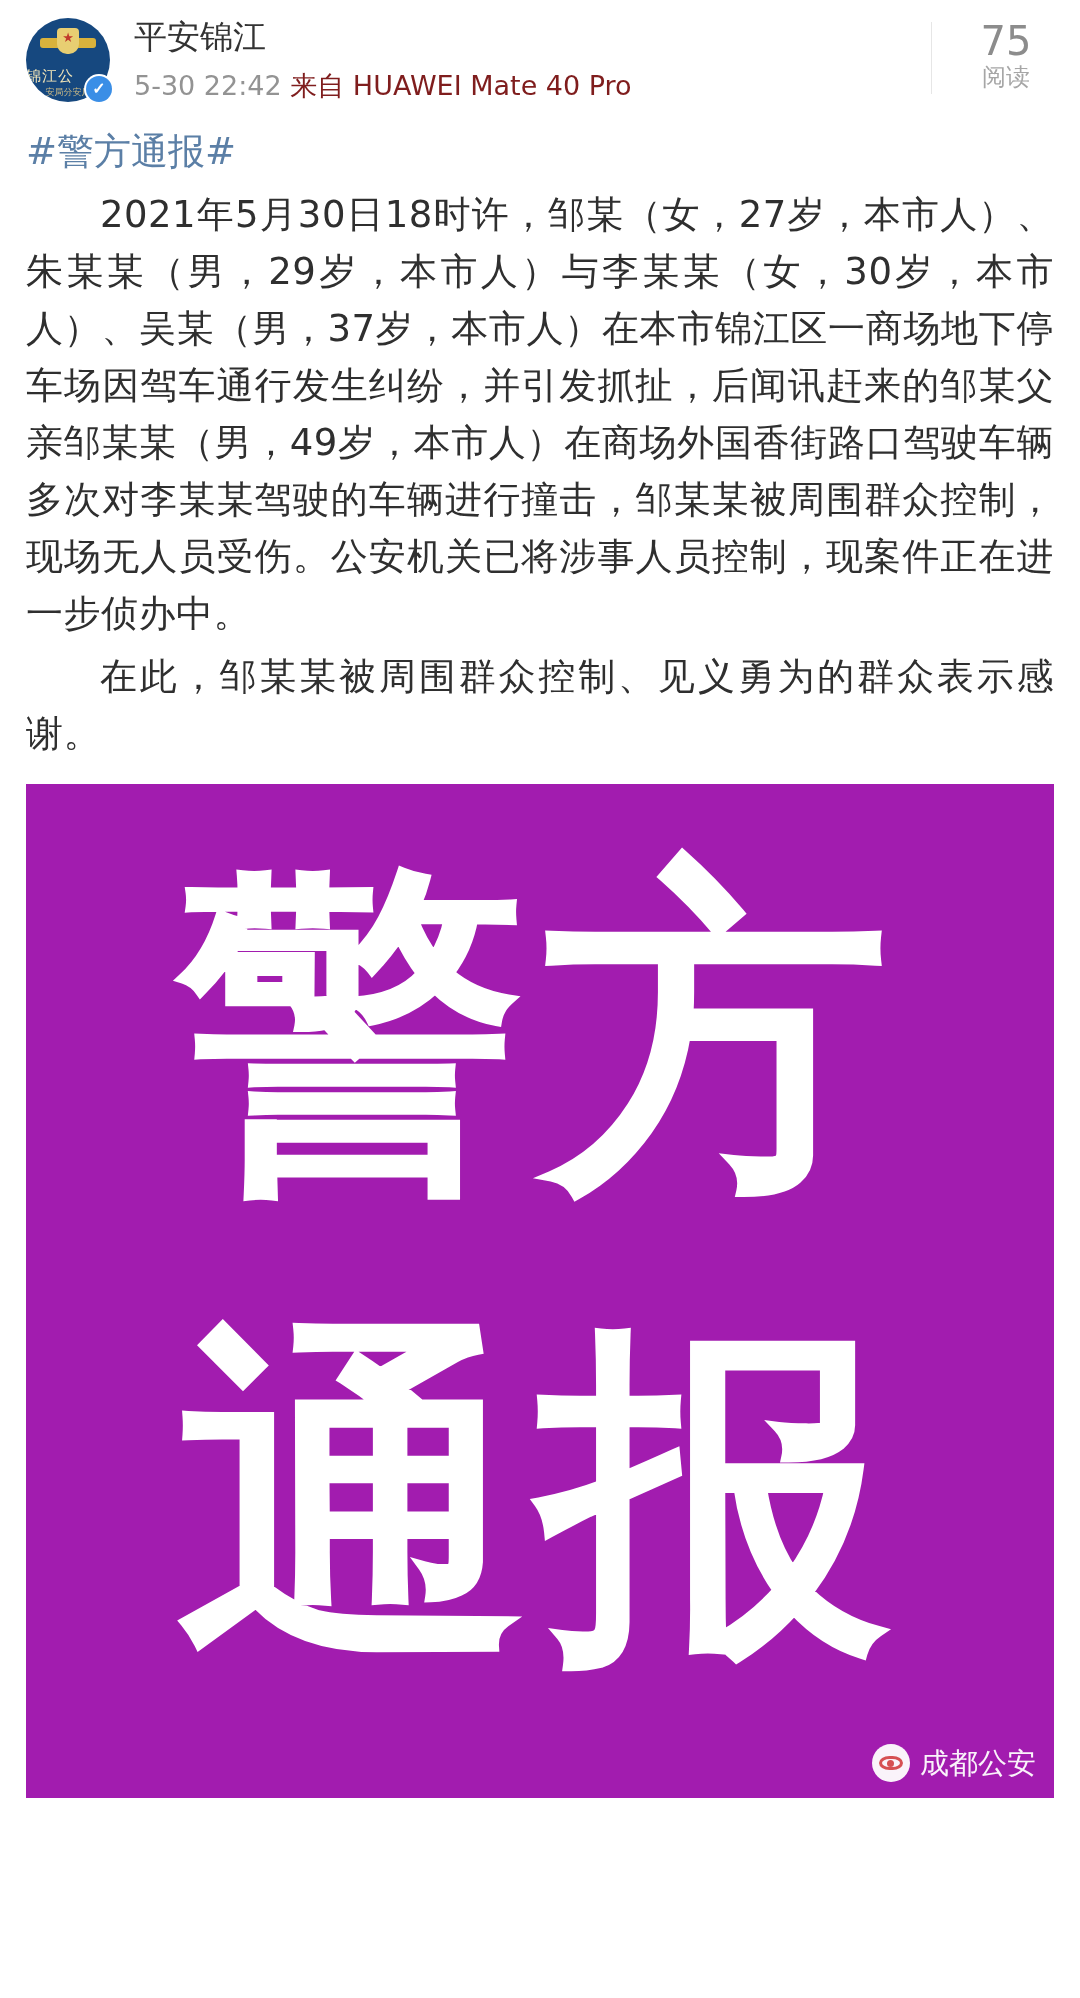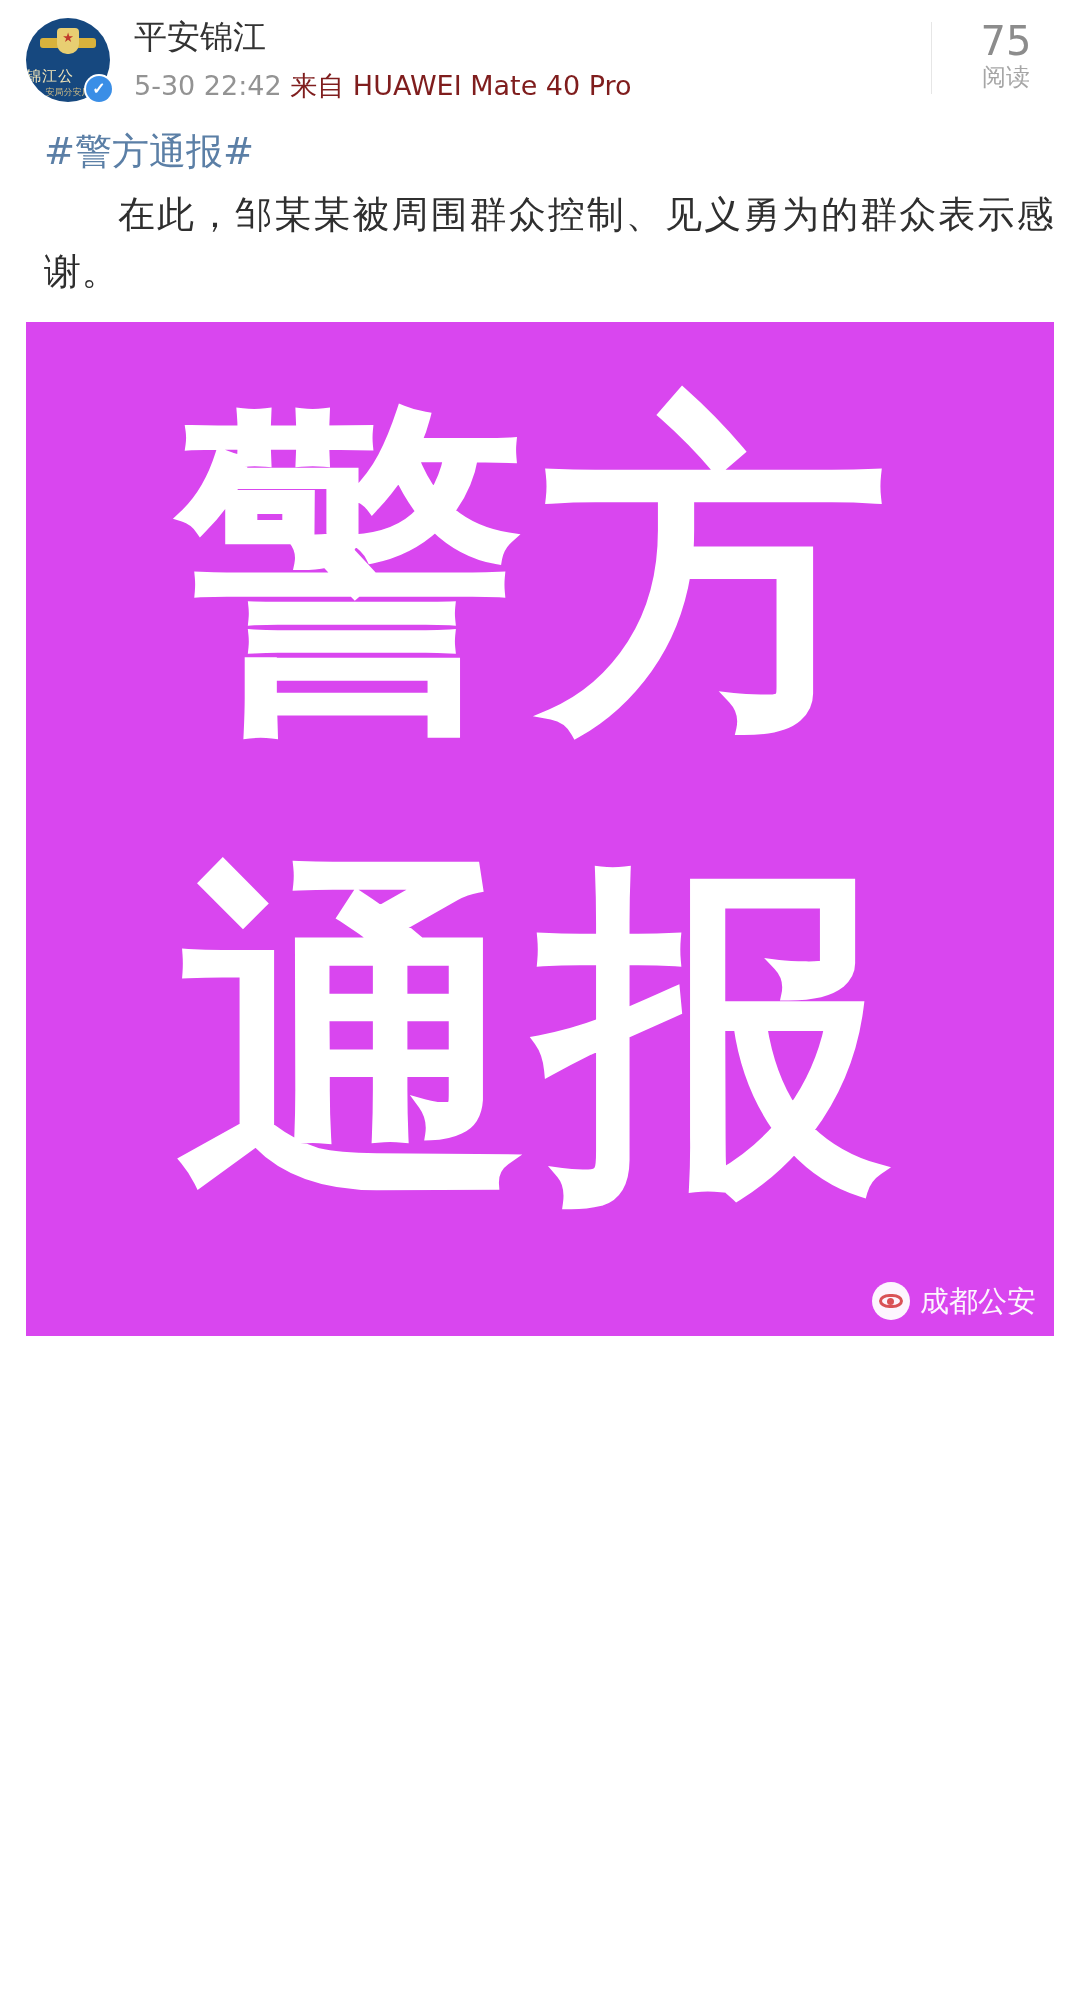--- a/index.html
+++ b/index.html
@@ -160,21 +160,21 @@
     font-family: "DejaVu Sans", sans-serif;
   }
   .reads .lbl {
     font-size: 24px;
     color: #a6a6a6;
     line-height: 34px;
     font-family: "DejaVu Sans", sans-serif;
   }
   
   .content {
-    padding: 18px 26px 0 44px;
+    padding: 18px 26px 0 26px;
   }
   .topic {
     font-size: 37px;
     color: #5b7fa6;
     line-height: 56px;
     font-family: "DejaVu Sans", sans-serif;
     display: block;
   }
   .para {
     font-size: 37px;
@@ -184,21 +184,21 @@
     text-indent: 2em;
     margin: 6px 0 0 0;
     font-family: "DejaVu Sans", sans-serif;
     letter-spacing: 0.5px;
   }
   
   .image-card {
     margin: 22px 26px 0 26px;
     width: 1028px;
     height: 1014px;
-    background: #d946ef;
+    background: #a21caf;
     position: relative;
     overflow: hidden;
   }
   .poster-text {
     position: absolute;
     left: 0;
     right: 0;
     top: 28px;
     color: #ffffff;
     text-align: center;
@@ -289,20 +289,21 @@
     </div>
 
     <div class="reads">
       <div class="num">75</div>
       <div class="lbl">阅读</div>
     </div>
   </div>
 
   <div class="content">
     <span class="topic">#警方通报#</span>
+    <p class="para">2021年5月30日18时许，邹某（女，27岁，本市人）、朱某某（男，29岁，本市人）与李某某（女，30岁，本市人）、吴某（男，37岁，本市人）在本市锦江区一商场地下停车场因驾车通行发生纠纷，并引发抓扯，后闻讯赶来的邹某父亲邹某某（男，49岁，本市人）在商场外国香街路口驾驶车辆多次对李某某驾驶的车辆进行撞击，邹某某被周围群众控制，现场无人员受伤。公安机关已将涉事人员控制，现案件正在进一步侦办中。</p>
     <p class="para">在此，邹某某被周围群众控制、见义勇为的群众表示感谢。</p>
   </div>
 
   <div class="image-card">
     <div class="poster-text">
       <div class="poster-line l1">警方</div>
       <div class="poster-line l2">通报</div>
     </div>
     <div class="watermark">
       <div class="eye"></div>

